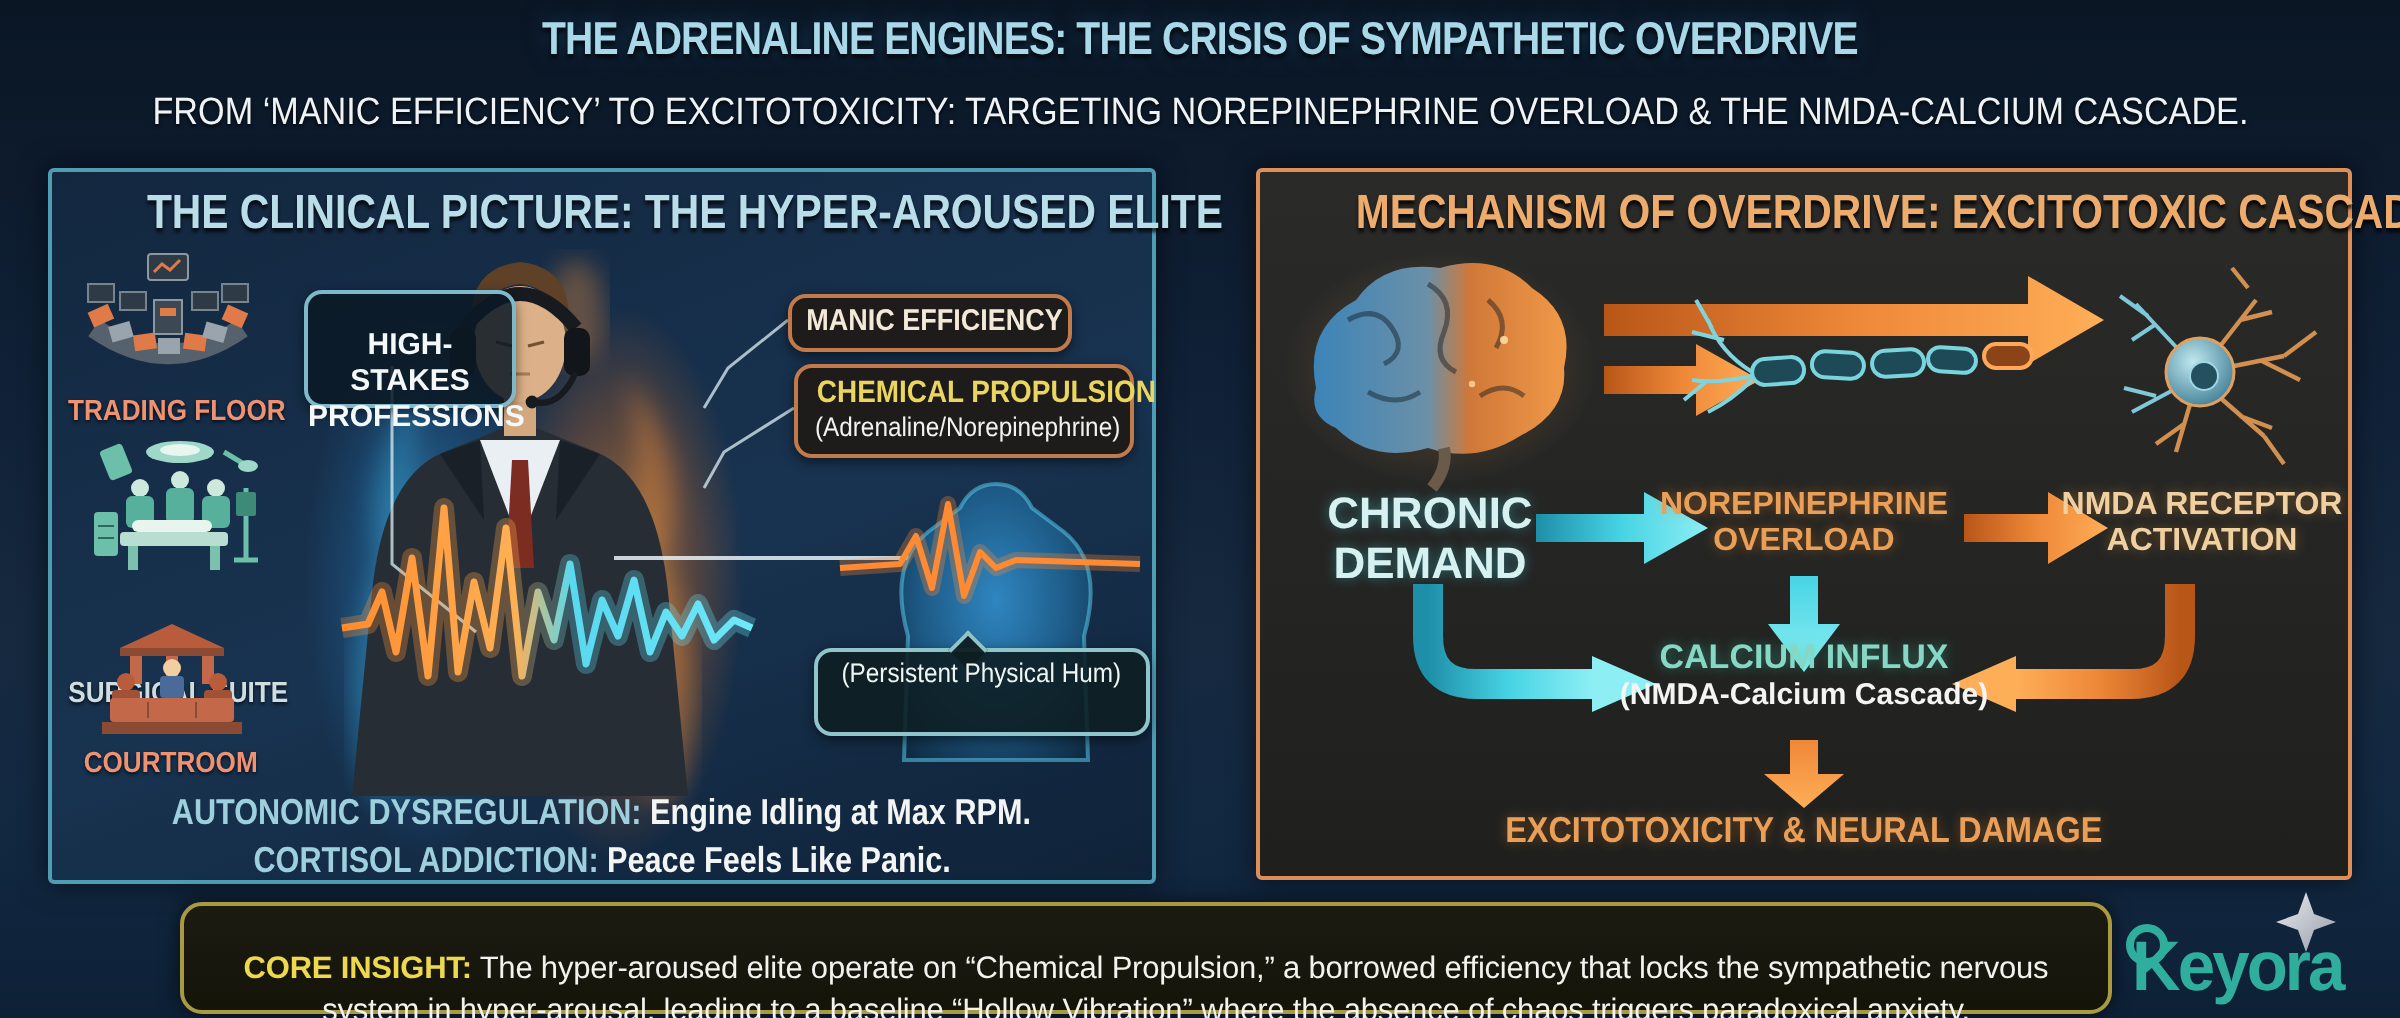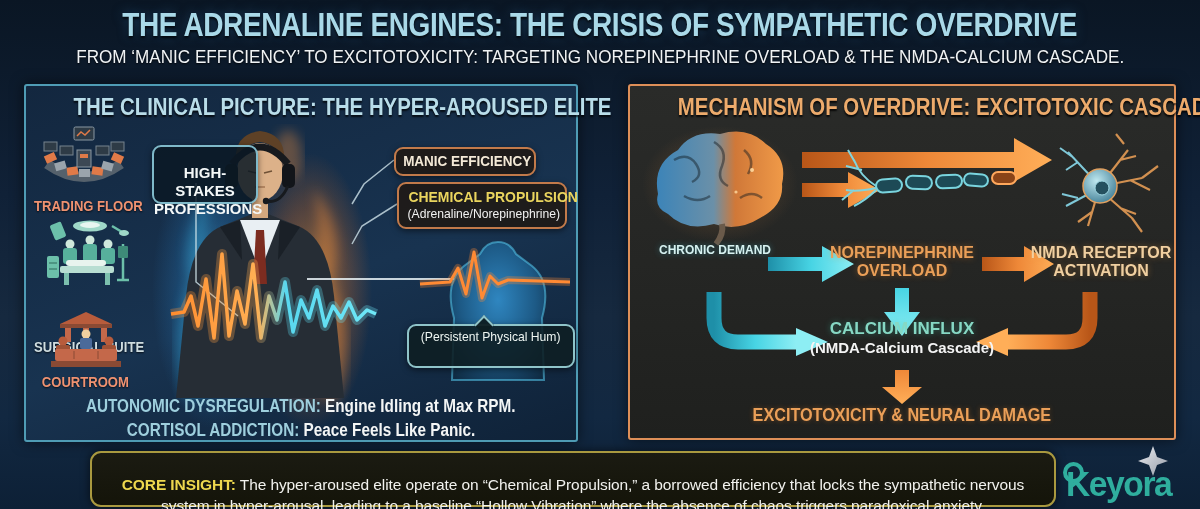--- a/index.html
+++ b/index.html
@@ -5,21 +5,21 @@
   html,body{margin:0;padding:0;}
   body{
     width:1200px;height:509px;position:relative;overflow:hidden;
     font-family:"Liberation Sans", sans-serif;
     background:linear-gradient(180deg,#0a1624 0%,#102137 38%,#16293f 62%,#122841 82%,#0d2036 100%);
   }
   .cond{display:inline-block;transform:scaleX(.85);transform-origin:center;white-space:nowrap;}
   .cond90{display:inline-block;transform:scaleX(.9);transform-origin:center;white-space:nowrap;}
   .abs{position:absolute;}
   
-  .title{left:0;top:6px;width:100%;text-align:center;font-size:33px;font-weight:bold;
+  .title{left:0;top:6px;width:100%;text-align:center;font-size:23px;font-weight:bold;
     color:#a9d9e8;letter-spacing:-.5px;text-shadow:0 2px 3px rgba(0,0,0,.8),0 0 12px rgba(40,90,130,.6);}
   .subtitle{left:0;top:46px;width:100%;text-align:center;font-size:19px;color:#f0f3f5;
     text-shadow:0 1px 2px rgba(0,0,0,.8);}
   
   .panel{border-radius:3px;box-shadow:0 0 14px rgba(0,0,0,.55);}
   .panel-left{left:24px;top:84px;width:550px;height:354px;border:2px solid #4f9cb5;
     background:linear-gradient(160deg,#13273f 0%,#183350 55%,#0f2238 100%);}
   .panel-right{left:628px;top:84px;width:544px;height:352px;border:2px solid #de8f58;
     background:linear-gradient(180deg,#2a2b29 0%,#242523 60%,#1f201e 100%);}
   .panel-title{left:0;top:7px;width:100%;text-align:center;font-size:24px;font-weight:bold;}
@@ -47,21 +47,21 @@
   .co-hollow .t2{font-size:13.5px;color:#eef6f2;}
   .co-hollow .tail{position:absolute;left:68px;top:-8px;width:12px;height:12px;
     background:rgba(14,30,34,.95);border-left:2px solid #8fc4c9;border-top:2px solid #8fc4c9;
     transform:rotate(45deg);}
   
   .lp-footer{left:0;top:308px;width:100%;text-align:center;z-index:3;line-height:1.35;font-size:18px;font-weight:bold;}
   .lp-footer .lab{color:#9ecfdd;}
   .lp-footer .val{color:#f3f5f5;font-weight:bold;}
   
   .node{position:absolute;text-align:center;font-weight:bold;line-height:1.15;z-index:3;}
-  .n-chronic{left:18px;top:158px;width:134px;font-size:12px;color:#d6f1f0;text-shadow:0 0 6px rgba(60,200,220,.45);}
+  .n-chronic{left:18px;top:158px;width:134px;font-size:22px;color:#d6f1f0;text-shadow:0 0 6px rgba(60,200,220,.45);}
   .n-norepi{left:190px;top:158px;width:164px;font-size:16px;color:#ea9f58;text-shadow:0 0 6px rgba(230,130,40,.45);}
   .n-nmda{left:396px;top:158px;width:150px;font-size:16px;color:#f0cfa0;text-shadow:0 0 6px rgba(230,150,60,.4);}
   .n-calcium{left:178px;top:233px;width:188px;font-size:17px;color:#86d8c4;text-shadow:0 0 6px rgba(60,200,170,.45);}
   .n-calcium-sub{left:158px;top:253px;width:228px;font-size:15px;color:#f4f4f4;font-weight:bold;}
   .n-outcome{left:0;top:319px;width:100%;font-size:18px;color:#ea9f58;text-shadow:0 0 6px rgba(230,130,40,.4);}
   
   .core{left:90px;top:451px;width:962px;height:52px;border:2px solid #a9993f;border-radius:11px;
     background:linear-gradient(180deg,#1b1b12 0%,#141409 100%);box-shadow:0 0 10px rgba(0,0,0,.6);
     display:flex;align-items:center;justify-content:center;}
   .core-inner{width:940px;text-align:center;font-size:15.5px;line-height:1.35;color:#f2f2ee;letter-spacing:-.1px;margin-top:33px;}

